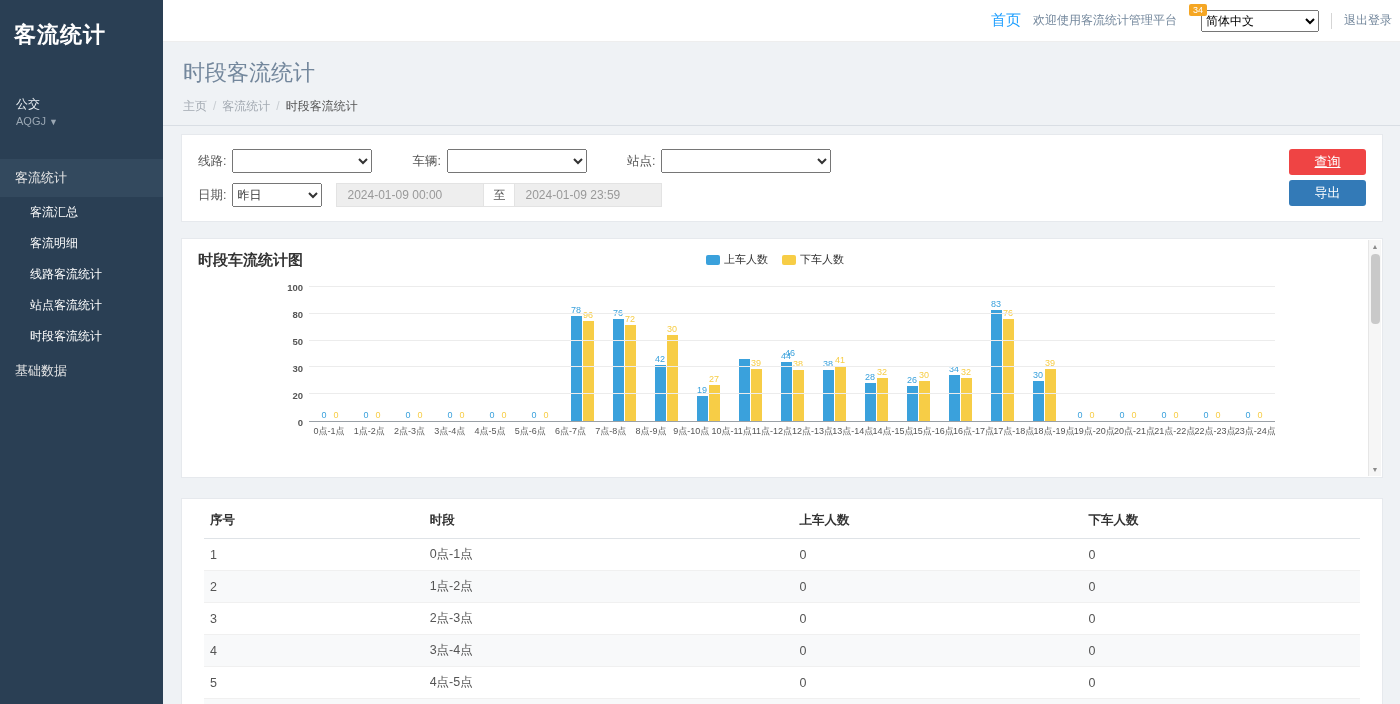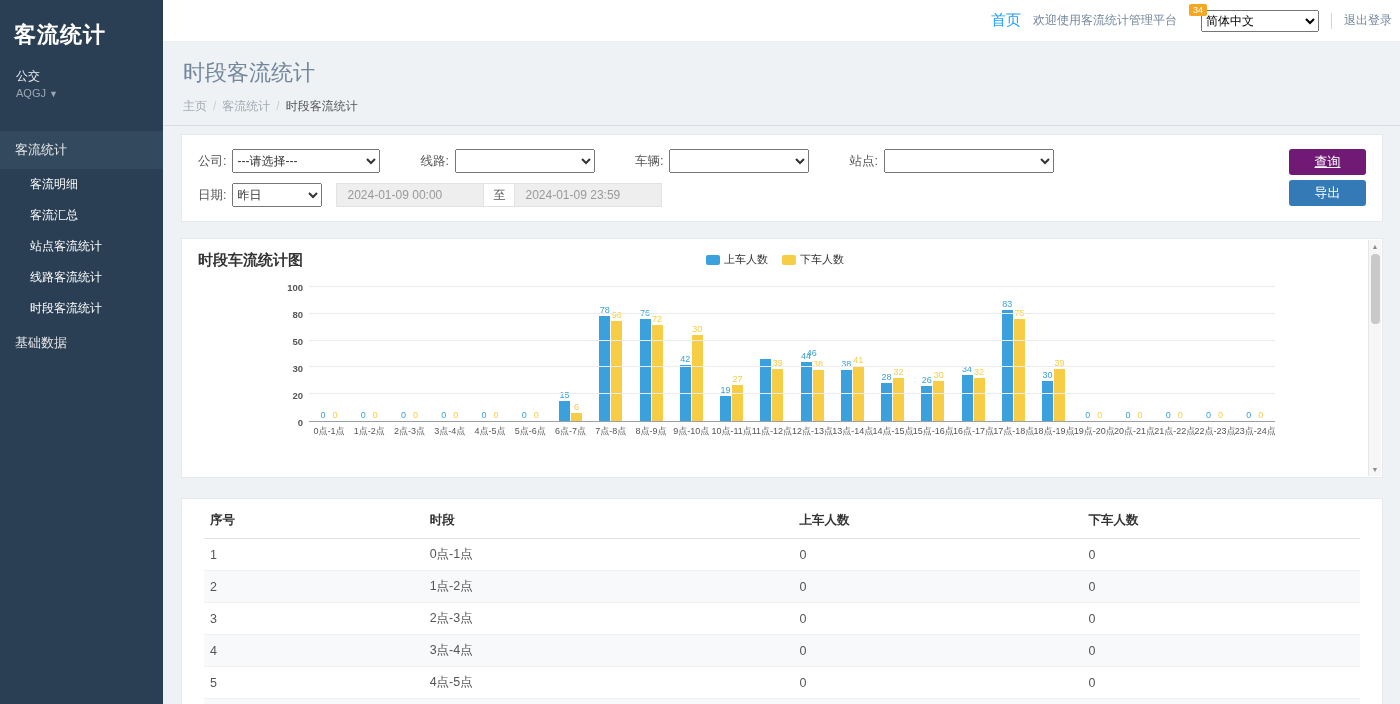--- a/index.html
+++ b/index.html
@@ -4,21 +4,21 @@
 <style>
   * { box-sizing: border-box; margin: 0; padding: 0; }
   html,body { width:1400px; height:704px; overflow:hidden; }
   body {
     font-family: "Liberation Sans", "DejaVu Sans", sans-serif;
     background:#eff2f5; color:#333; font-size:13px;
   }
   
   .sidebar { position:fixed; left:0; top:0; bottom:0; width:163px; background:#2a3f54; color:#fff; z-index:5; }
   .brand { font-size:22px; font-weight:bold; padding:20px 14px 12px; letter-spacing:1px; }
-  .org-block { padding:6px 16px 14px; }
+  .org-block { padding:6px 16px 14px;margin-top:28px; }
   .org-name { font-size:12px; color:#eef2f5; margin-bottom:2px; }
   .org-code { font-size:11px; color:#9aa7b3; cursor:pointer; }
   .org-code .caret { font-size:9px; margin-left:3px; color:#9aa7b3; }
   .menu { margin-top:18px; }
   .menu-section { padding:10px 15px; font-size:13px; color:#e7e7e7; cursor:pointer; }
   .menu-section.active { background:#33495e; }
   .menu-item { padding:7px 15px 7px 30px; font-size:12px; color:#ffffff; cursor:pointer; }
   .menu-section + .menu-section { margin-top:4px; }
   
   .main { margin-left:163px; }
@@ -43,21 +43,21 @@
   .filter-row { display:flex; align-items:center; }
   .filter-row + .filter-row { margin-top:10px; }
   .fgroup { display:flex; align-items:center; margin-right:40px; }
   .flabel { font-size:12.5px; color:#555; margin-right:6px; white-space:nowrap; }
   select.fselect { height:24px; font-size:12px; min-width:140px; color:#333; }
   select.small { min-width:90px; }
   .input-group { display:flex; align-items:stretch; }
   .date-input { background:#eeeeee; border:1px solid #e3e3e3; color:#999; font-size:12px; width:148px; height:24px; line-height:22px; padding:0 10px; }
   .date-addon { background:#fff; border-top:1px solid #e3e3e3; border-bottom:1px solid #e3e3e3; color:#555; font-size:12px; line-height:22px; padding:0 9px; }
   .btn { position:absolute; right:16px; width:77px; height:26px; border:none; border-radius:3px; color:#fff; font-size:13px; cursor:pointer; font-family:inherit; }
-  .btn-query { top:14px; background:#701a75;text-decoration:underline; }
+  .btn-query { top:14px; background:#ef4444;text-decoration:underline; }
   .btn-export { top:45px; background:#337ab7; }
   
   .chart-card { margin-top:16px; position:relative; padding:12px 30px 8px 16px; height:240px; }
   .chart-head { position:relative; height:22px; }
   .chart-title { font-size:15px; font-weight:bold; color:#333; }
   .legend { position:absolute; left:50%; top:1px; transform:translateX(-50%); display:flex; gap:14px; }
   .legend-item { display:flex; align-items:center; gap:4px; font-size:11px; color:#333; cursor:pointer; white-space:nowrap; }
   .legend-swatch { width:14px; height:10px; border-radius:2px; display:inline-block; }
   .chart { width:1000px; margin:14px auto 0; }
   .plot-area { display:flex; }
@@ -89,24 +89,24 @@
 <aside class="sidebar">
   <div class="brand">客流统计</div>
   <div class="org-block">
     <div class="org-name">公交</div>
     <div class="org-code">
       <span>AQGJ</span><span class="caret">▼</span>
     </div>
   </div>
   <nav class="menu" id="side-menu">
       <div class="menu-section active">客流统计</div>
+      <div class="menu-item">客流汇总</div>
       <div class="menu-item">客流明细</div>
-      <div class="menu-item">客流汇总</div>
+      <div class="menu-item">线路客流统计</div>
       <div class="menu-item">站点客流统计</div>
-      <div class="menu-item">线路客流统计</div>
       <div class="menu-item current">时段客流统计</div>
       <div class="menu-section">基础数据</div>
     </nav>
 </aside>
 
 <div class="main">
   <header class="topbar">
     <span class="home-link">首页</span>
     <span class="welcome">欢迎使用客流统计管理平台</span>
     <span class="lang-wrap">
@@ -120,26 +120,20 @@
   </header>
 
   <div class="page-head">
     <h2 class="page-title">时段客流统计</h2>
     <div class="breadcrumb" id="breadcrumb"><span class="crumb">主页</span><span class="sep">/</span><span class="crumb">客流统计</span><span class="sep">/</span><span class="crumb current">时段客流统计</span></div>
   </div>
 
   <section class="card filter-card">
     <div class="filter-row">
       <span class="fgroup">
-        <span class="flabel">公司:</span>
-        <select class="fselect" style="min-width:148px">
-          <option>---请选择---</option>
-        </select>
-      </span>
-      <span class="fgroup">
         <span class="flabel">线路:</span>
         <select class="fselect"></select>
       </span>
       <span class="fgroup">
         <span class="flabel">车辆:</span>
         <select class="fselect"></select>
       </span>
       <span class="fgroup">
         <span class="flabel">站点:</span>
         <select class="fselect" style="min-width:170px"></select>
@@ -227,28 +221,20 @@
                 <div class="bar" style="height: 0%; background: rgb(247, 205, 70);">
                   <span class="bval" style="color: rgb(247, 205, 70);">0</span>
                 </div>
               </div>
               <div class="cat">
                 <div class="bar" style="height: 0%; background: rgb(58, 161, 220);">
                   <span class="bval" style="color: rgb(58, 161, 220);">0</span>
                 </div>
                 <div class="bar" style="height: 0%; background: rgb(247, 205, 70);">
                   <span class="bval" style="color: rgb(247, 205, 70);">0</span>
-                </div>
-              </div>
-              <div class="cat">
-                <div class="bar" style="height: 15%; background: rgb(58, 161, 220);">
-                  <span class="bval" style="color: rgb(58, 161, 220);">15</span>
-                </div>
-                <div class="bar" style="height: 6%; background: rgb(247, 205, 70);">
-                  <span class="bval" style="color: rgb(247, 205, 70);">6</span>
                 </div>
               </div>
               <div class="cat">
                 <div class="bar" style="height: 78%; background: rgb(58, 161, 220);">
                   <span class="bval" style="color: rgb(58, 161, 220);">78</span>
                 </div>
                 <div class="bar" style="height: 75%; background: rgb(247, 205, 70);">
                   <span class="bval" style="color: rgb(247, 205, 70);">96</span>
                 </div>
               </div>

